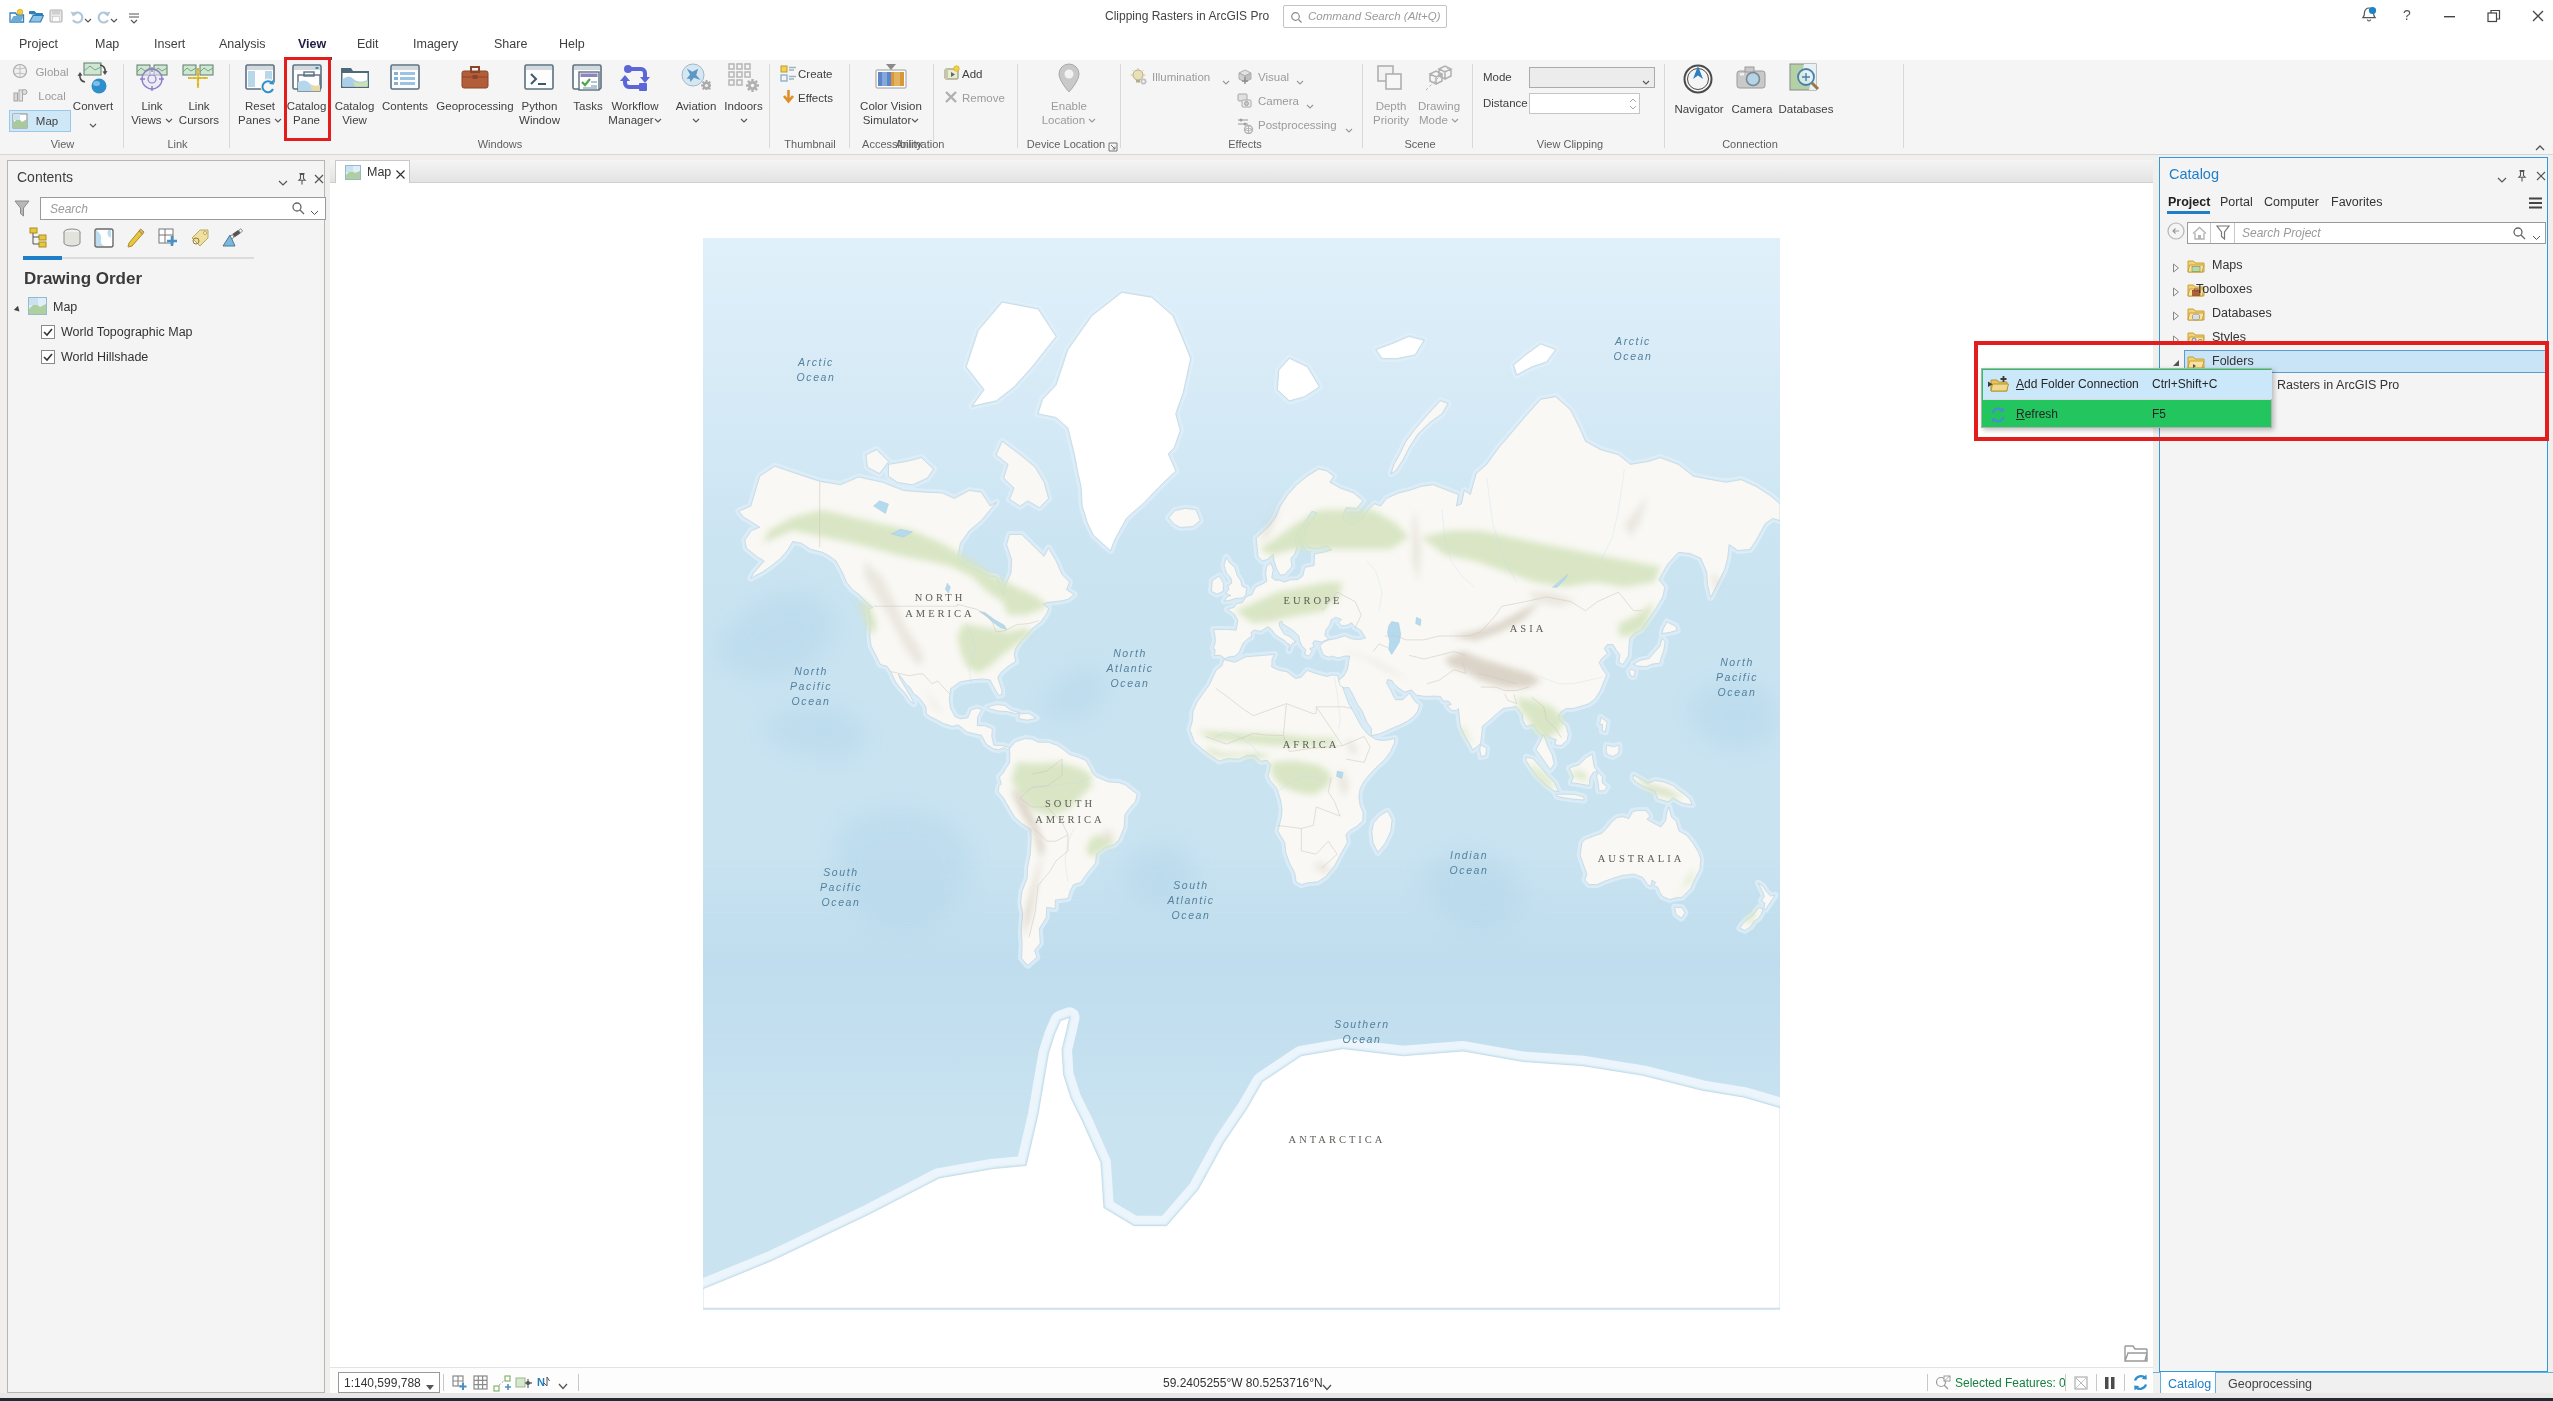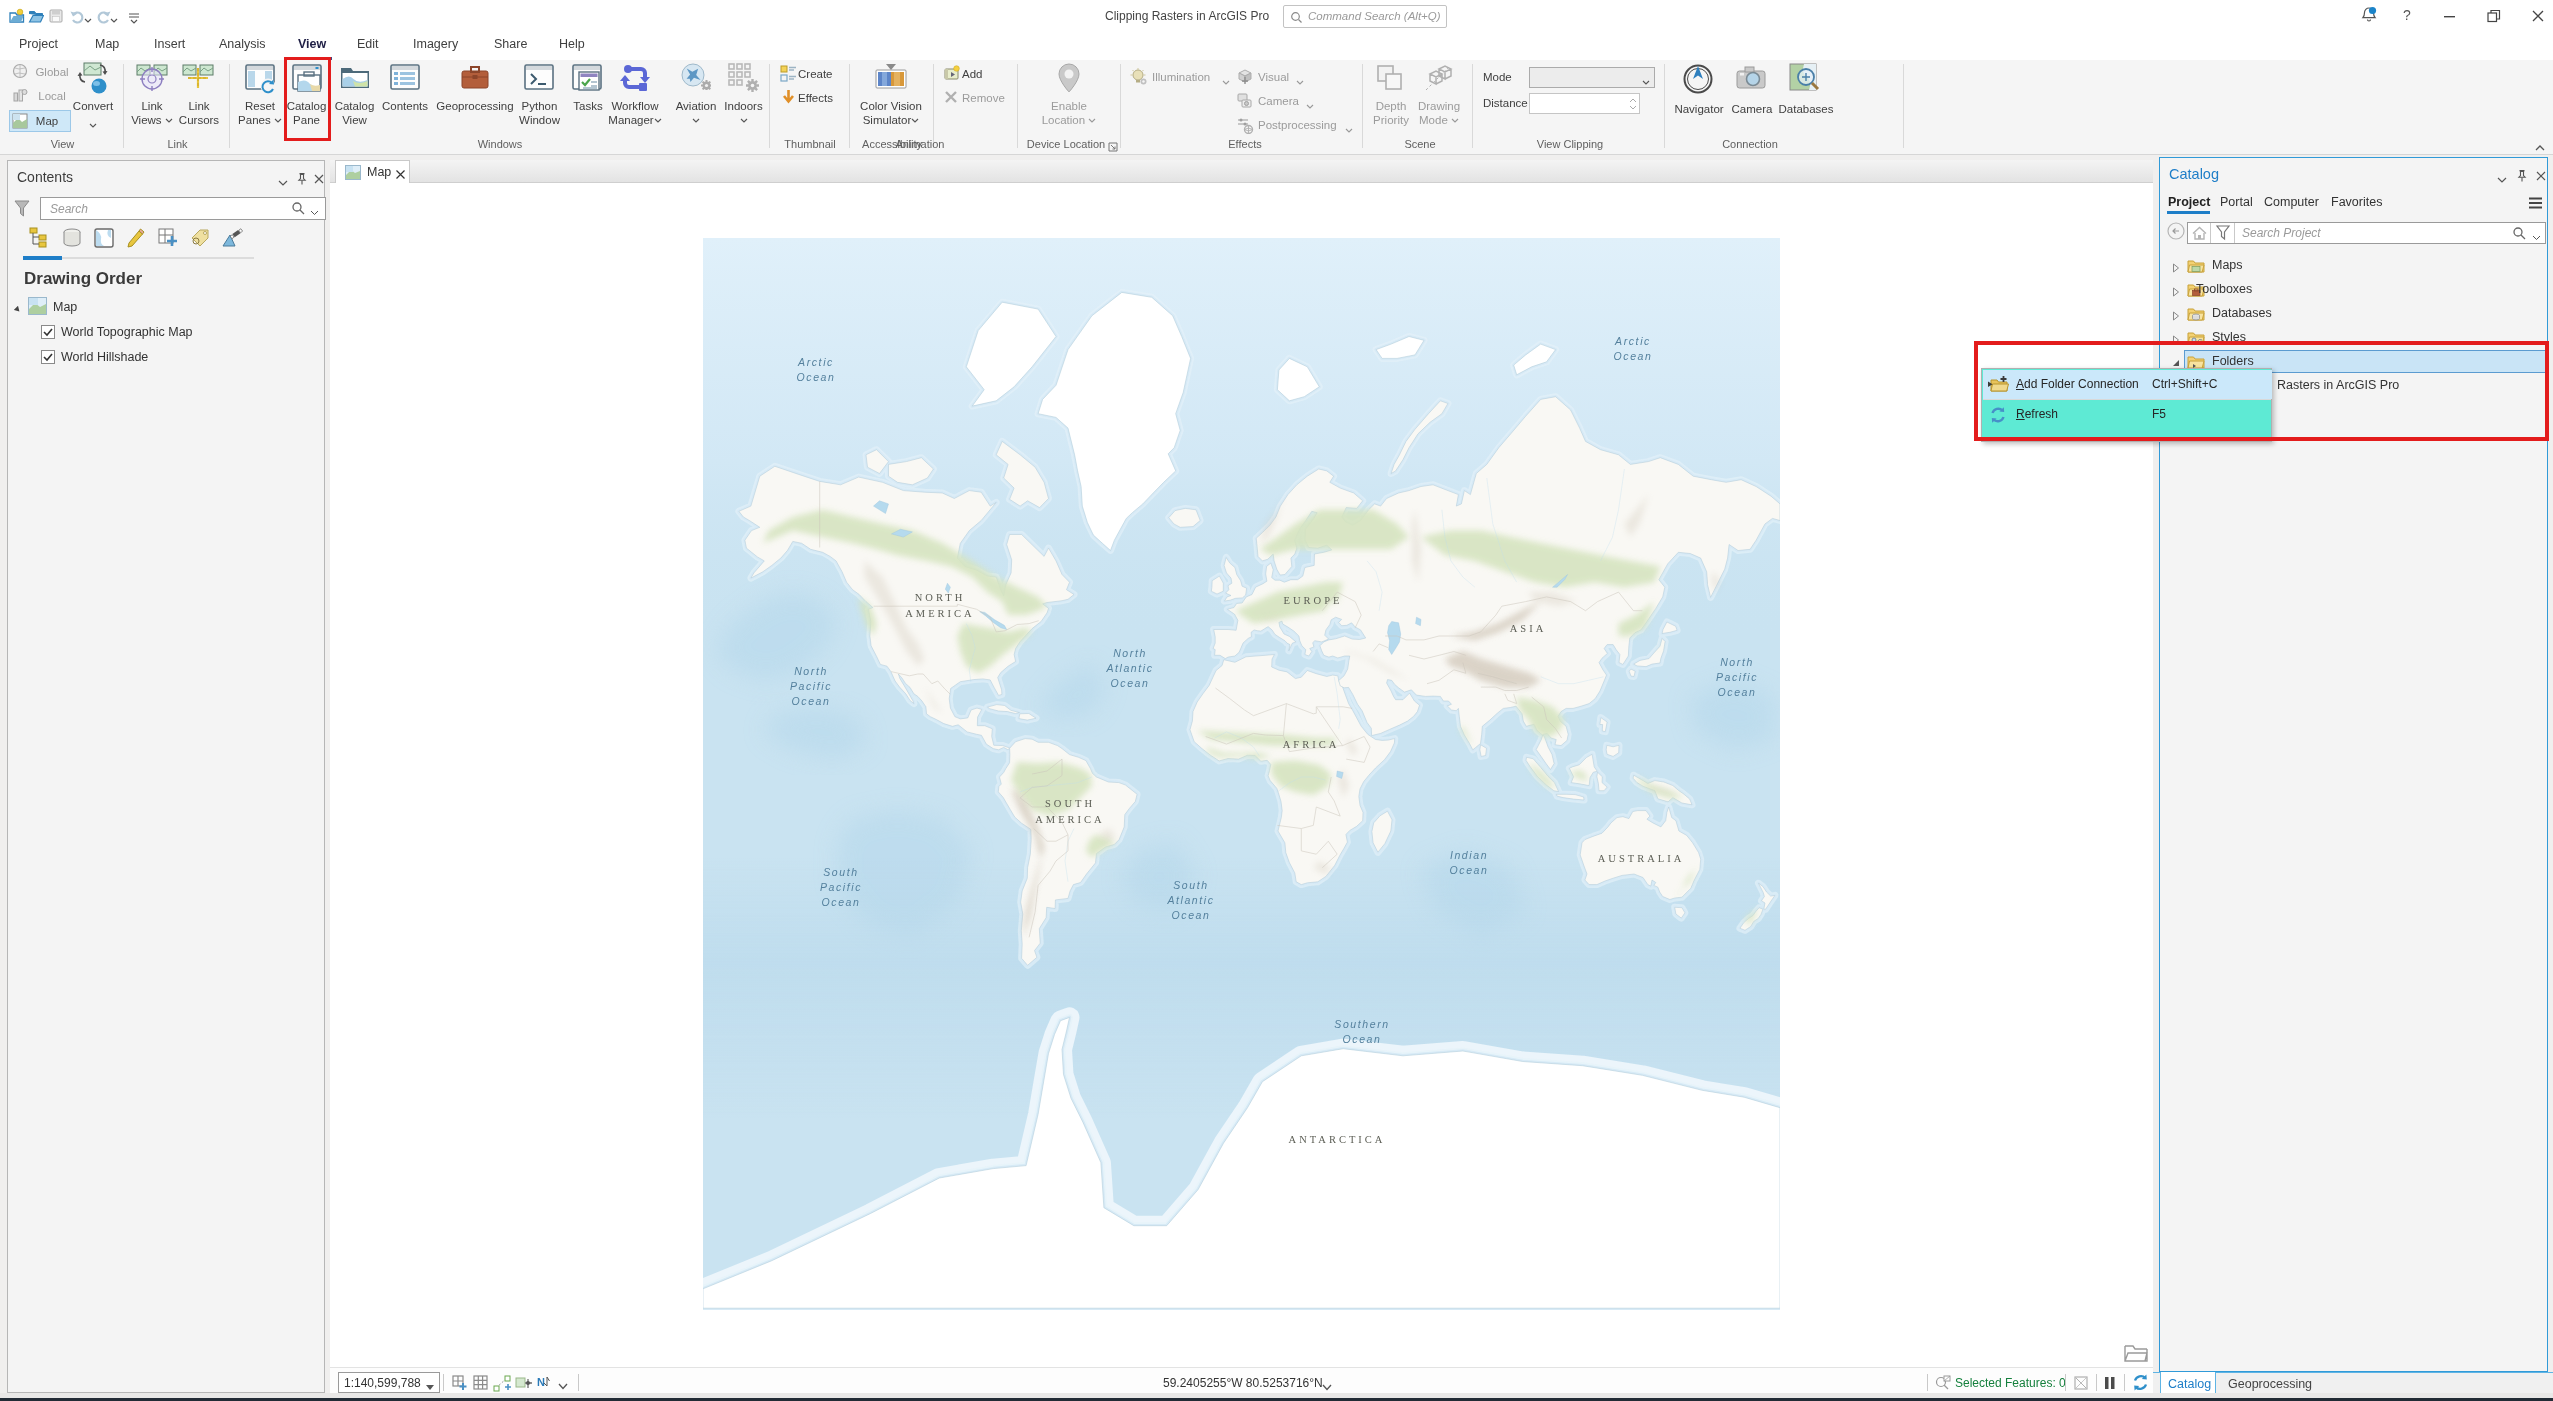--- a/index.html
+++ b/index.html
@@ -35,21 +35,21 @@
 #cat { left:2159px; top:157px; width:389px; height:1215px; background:#f4f4f4; border:1px solid #309ad8; position:absolute;}
 
 
 #mapview { position:absolute; left:330px; top:160px; width:1823px; height:1236px; background:#e9e8e7; }
 #maptabbar { position:absolute; left:0; top:0; width:1823px; height:23px; background:linear-gradient(#f4f4f4,#e3e3e3); border-bottom:1px solid #cfcfcf; }
 #maptab { position:absolute; left:5px; top:0px; width:75px; height:23px; background:#fff; border:1px solid #c9c9c9; border-bottom:none; }
 #mapcanvas { position:absolute; left:0; top:23px; width:1823px; height:1184px; background:#fff; overflow:hidden; }
 #mapstatus { position:absolute; left:0; top:1207px; width:1823px; height:29px; background:#fdfdfd; border-top:1px solid #e3e3e3; }
 
 
-#ctxmenu { position:absolute; left:1981px; top:368px; width:291px; height:74px; background:#5eead4; border:1px solid #b0b0b0; box-shadow:2px 2px 5px rgba(0,0,0,0.25); }
+#ctxmenu { position:absolute; left:1981px; top:368px; width:291px; height:60px; background:#22c55e; border:1px solid #b0b0b0; box-shadow:2px 2px 5px rgba(0,0,0,0.25); }
 .mitem { position:absolute; left:1px; width:289px; height:29px; font-size:12px; color:#262626; }
 .mitem .lbl { position:absolute; left:33px; top:7px; }
 .mitem .sc { position:absolute; left:169px; top:7px; }
 
 
 .redrect { position:absolute; border:3px solid #e31c1c; }
 
 
 #botgray { position:absolute; left:0; top:1393px; width:2553px; height:5px; background:#e9e8e7; }
 #botdark { position:absolute; left:0; top:1398px; width:2553px; height:3px; background:#222b35; }

